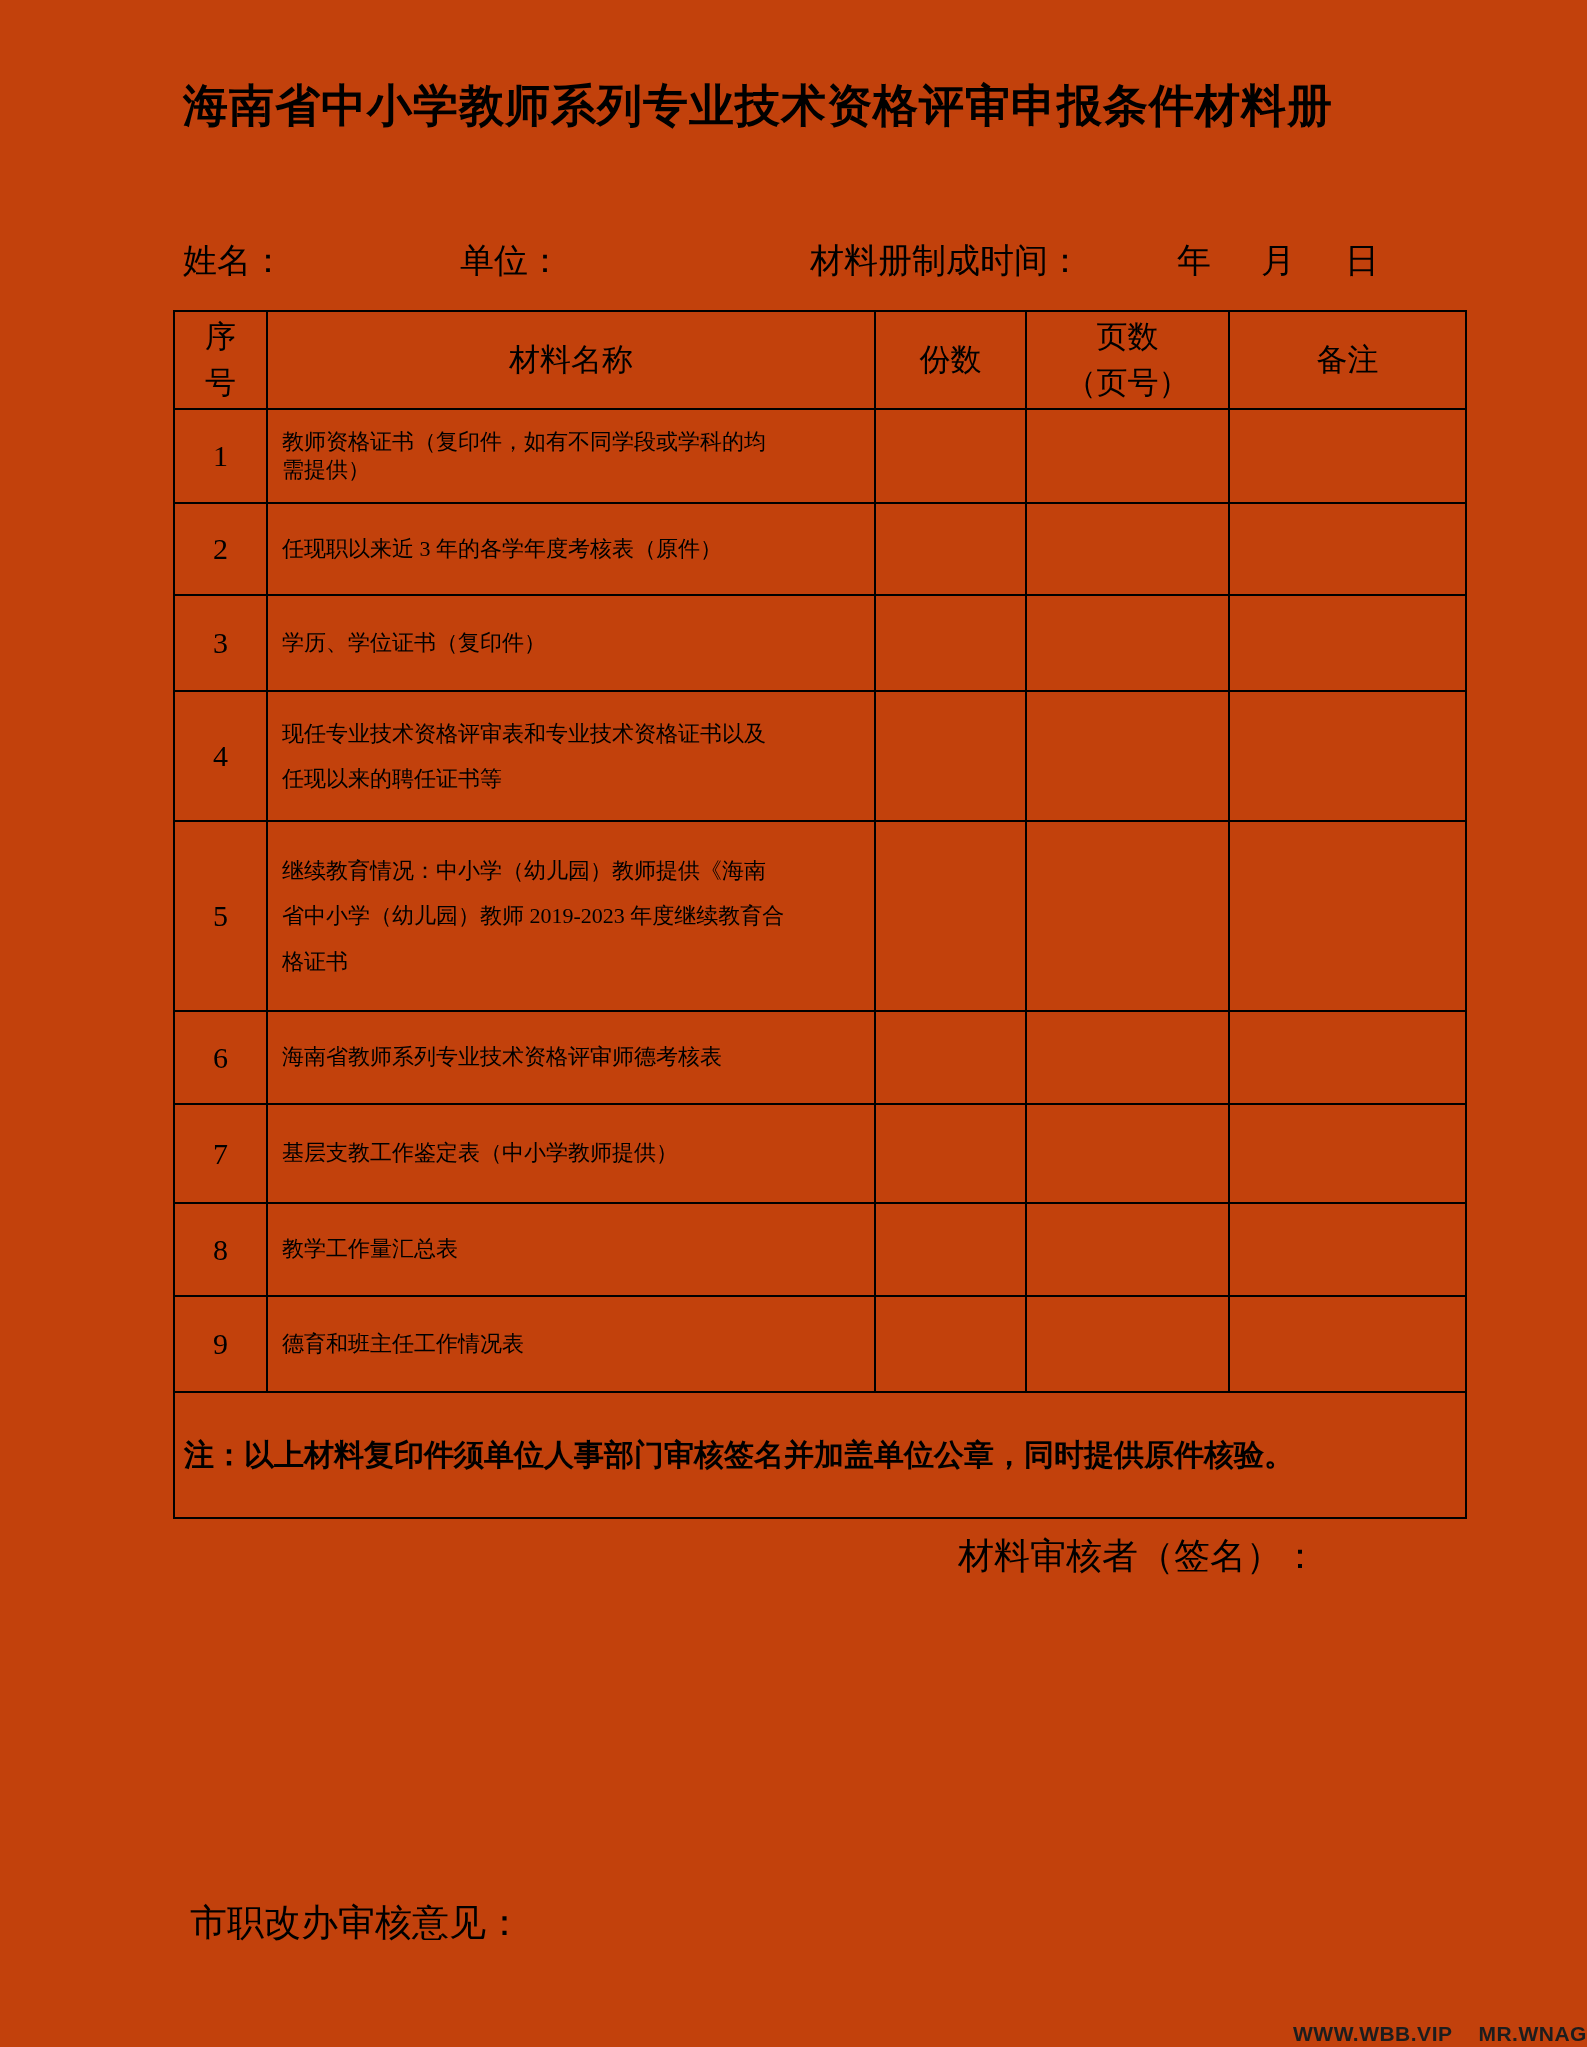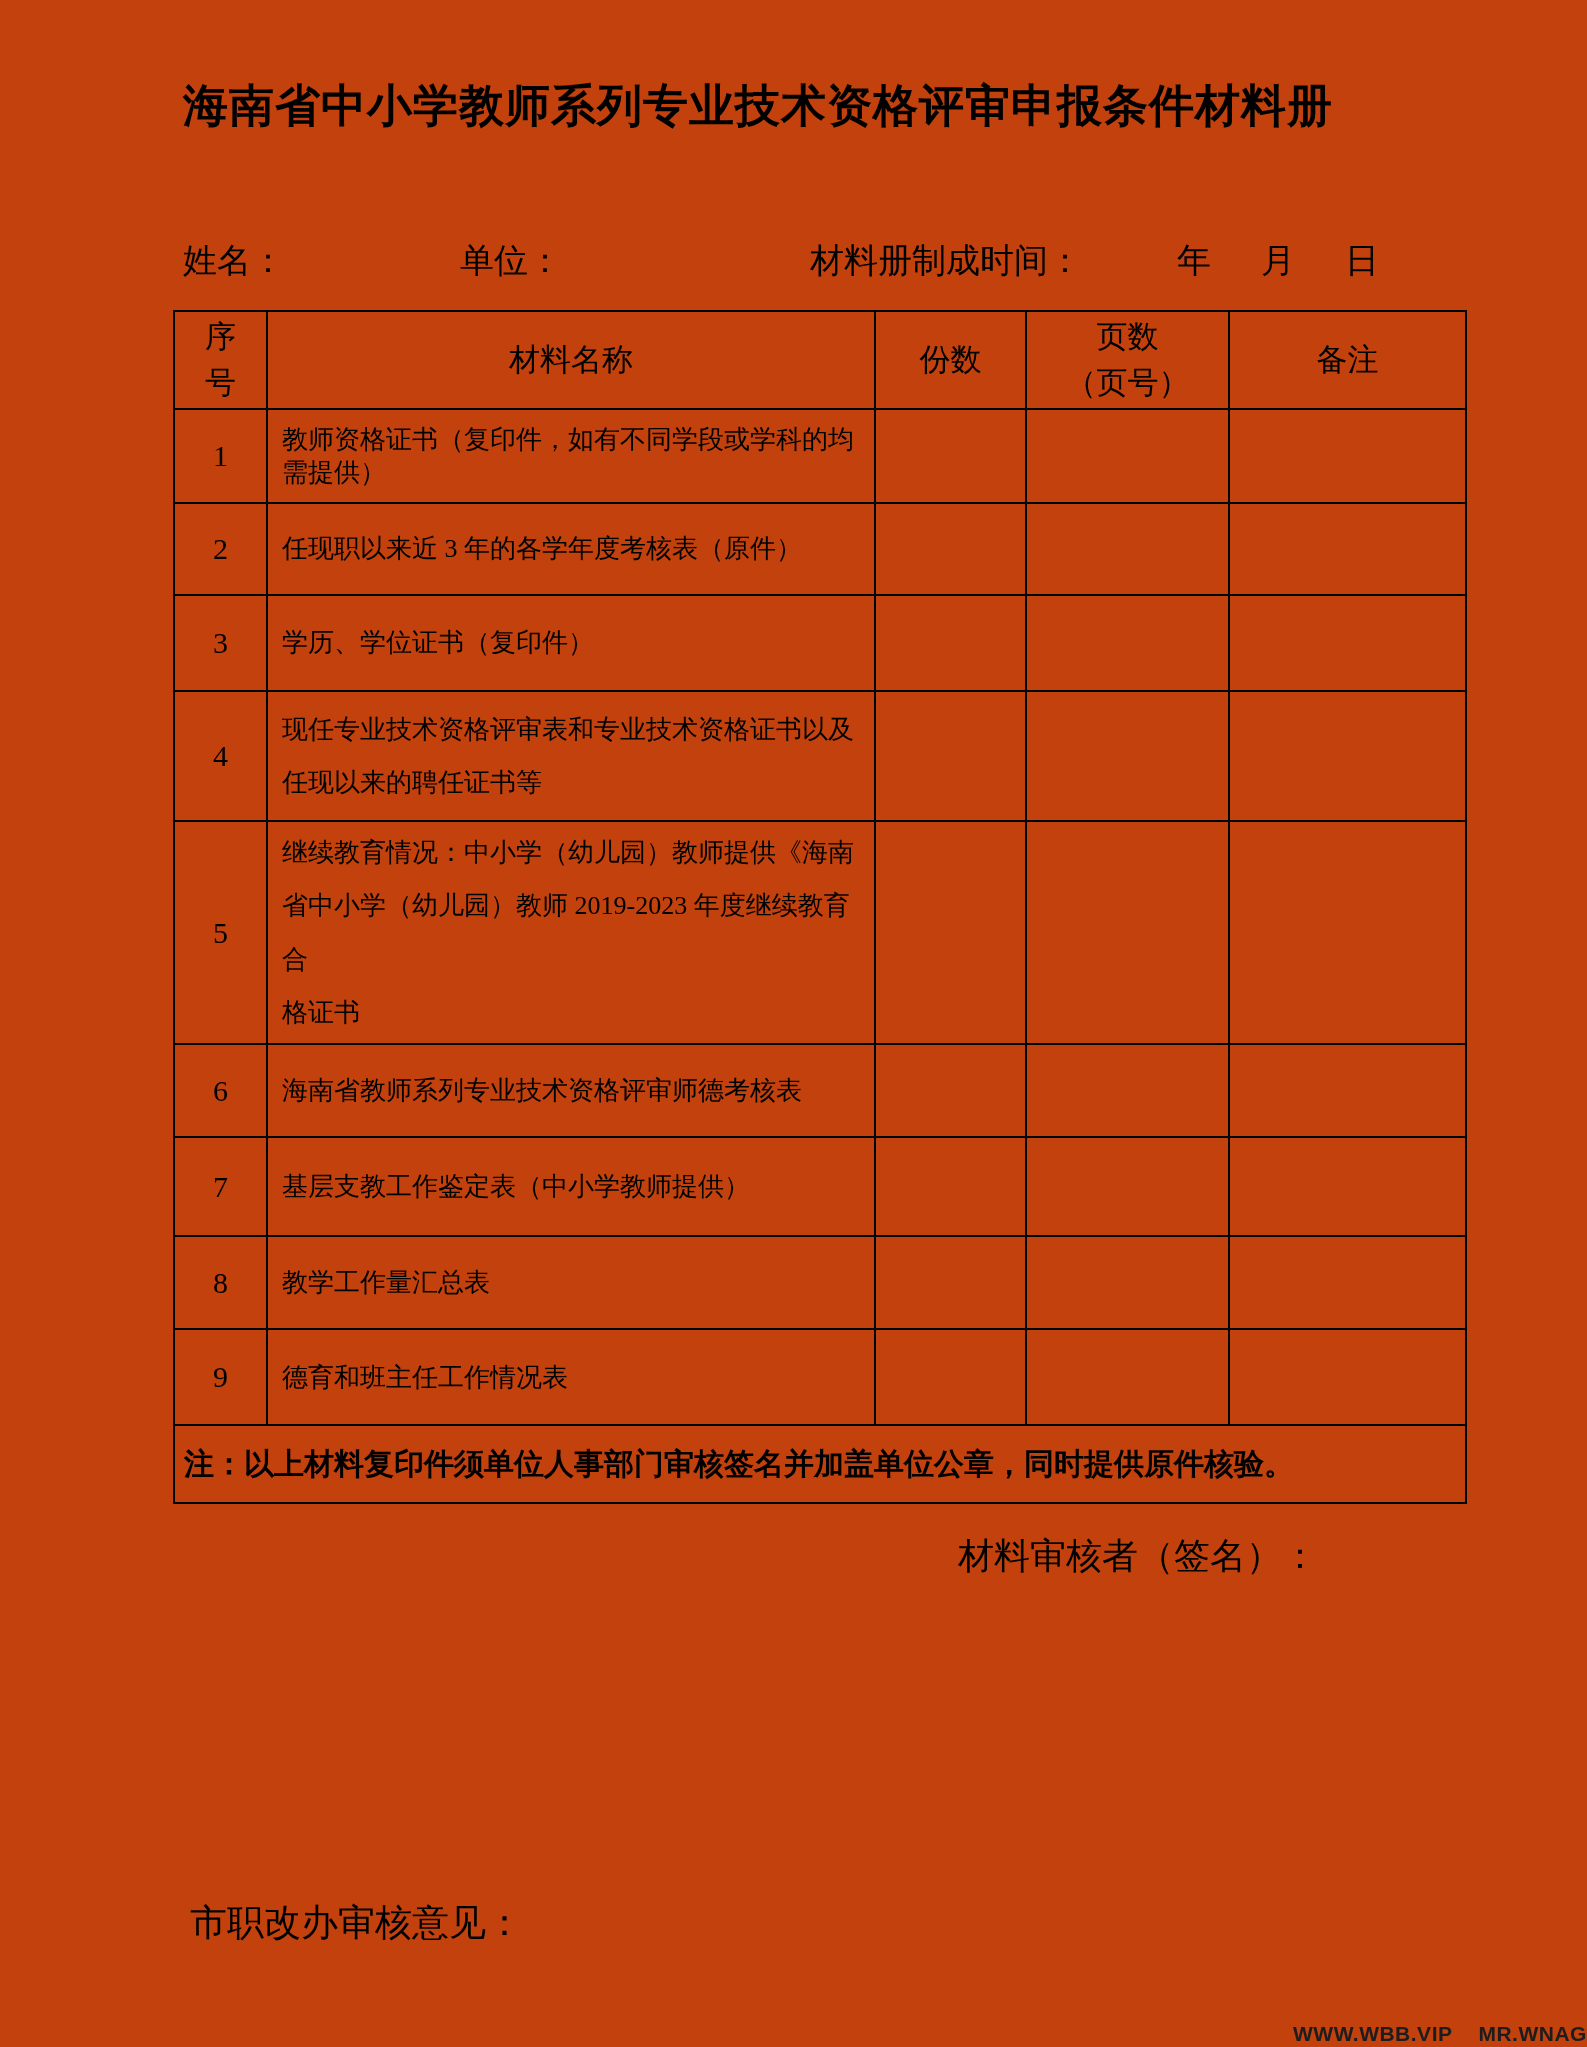--- a/index.html
+++ b/index.html
@@ -55,38 +55,38 @@
     font-size: 31px;
     text-align: center;
     white-space: pre-line;
     line-height: 1.5;
   }
   td.seq-cell {
     text-align: center;
     font-size: 30px;
   }
   td.name-cell {
-    font-size: 26px;
+    font-size: 22px;
     text-align: left;
     padding: 4px 10px 4px 14px;
     white-space: pre-line;
     line-height: 1.28;
   }
   tr.lh-loose td.name-cell { line-height: 2.05; }
   tr.hdr   { height: 98px; }
   tr.r1    { height: 94px; }
   tr.r2    { height: 92px; }
   tr.r3    { height: 96px; }
   tr.r4    { height: 130px; }
   tr.r5    { height: 190px; }
   tr.r6    { height: 93px; }
   tr.r7    { height: 99px; }
   tr.r8    { height: 93px; }
   tr.r9    { height: 96px; }
-  tr.note-row { height: 78px; }
+  tr.note-row { height: 126px; }
   td.note-cell {
     font-weight: bold;
     font-size: 30px;
     padding-left: 9px;
     text-align: left;
   }
   .sig-label {
     position: absolute;
     font-size: 36px;
     white-space: nowrap;

